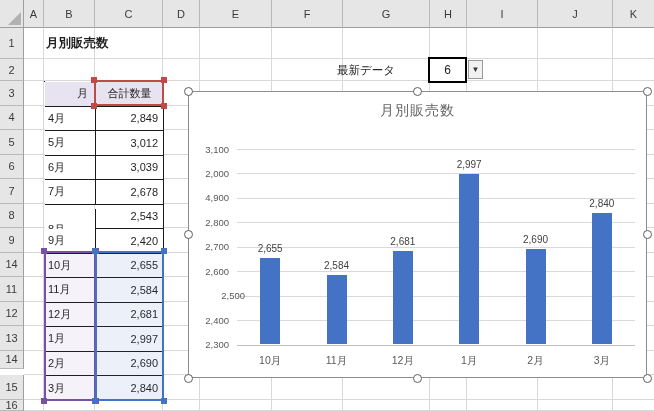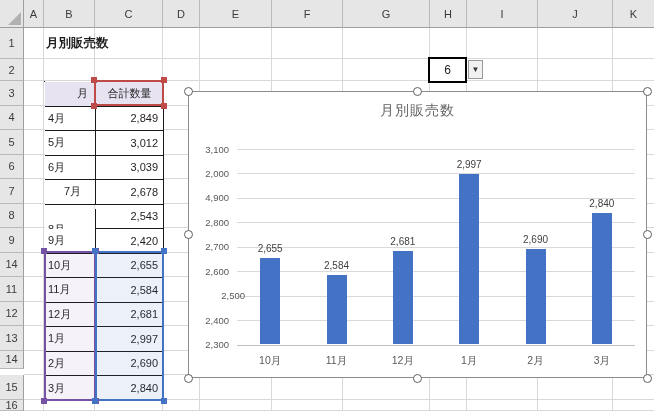--- a/index.html
+++ b/index.html
@@ -96,37 +96,38 @@
       <div class="gl" style="left: 24px; top: 300.5px; width: 630px; height: 1px;"></div>
       <div class="gl" style="left: 24px; top: 325px; width: 630px; height: 1px;"></div>
       <div class="gl" style="left: 24px; top: 349.5px; width: 630px; height: 1px;"></div>
       <div class="gl" style="left: 24px; top: 374px; width: 630px; height: 1px;"></div>
       <div class="gl" style="left: 24px; top: 399px; width: 630px; height: 1px;"></div>
       <div class="gl" style="left: 24px; top: 410px; width: 630px; height: 1px;"></div>
     </div>
 
   <div class="cellText" id="sheet-title" style="left:46px;top:28px;width:160px;height:31px;font-weight:bold;font-size:12.5px;">月別販売数</div>
 
+  <div class="cellText" style="left:337px;top:59px;width:90px;height:22px;font-size:11.5px;">最新データ</div>
   <div id="valuebox" style="left:428px;top:57px;width:39px;height:26px;">
     <span>6</span>
   </div>
   <div id="dropdown-btn" style="left:468px;top:60px;width:15px;height:19px;">
     <span>▼</span>
   </div>
 
   <div id="datatable" style="position: absolute; left: 44px; top: 81px; z-index: 2; border-left: 1px solid rgb(26, 26, 26); border-top: 1px solid rgb(26, 26, 26);">
       <div class="tcell" style="left: 0px; top: 0px; width: 51px; height: 24.5px; background: rgb(231, 227, 241); justify-content: flex-end; padding-right: 7px;">月</div>
       <div class="tcell" style="left: 51px; top: 0px; width: 68px; height: 24.5px; background: rgb(231, 227, 241); justify-content: center;">合計数量</div>
       <div class="tcell" style="left: 0px; top: 24.5px; width: 51px; height: 24.5px; padding-left: 3px;">4月</div>
       <div class="tcell" style="left: 51px; top: 24.5px; width: 68px; height: 24.5px; justify-content: flex-end; padding-right: 5px;">2,849</div>
       <div class="tcell" style="left: 0px; top: 49px; width: 51px; height: 24.5px; padding-left: 3px;">5月</div>
       <div class="tcell" style="left: 51px; top: 49px; width: 68px; height: 24.5px; justify-content: flex-end; padding-right: 5px;">3,012</div>
       <div class="tcell" style="left: 0px; top: 73.5px; width: 51px; height: 24.5px; padding-left: 3px;">6月</div>
       <div class="tcell" style="left: 51px; top: 73.5px; width: 68px; height: 24.5px; justify-content: flex-end; padding-right: 5px;">3,039</div>
-      <div class="tcell" style="left: 0px; top: 98px; width: 51px; height: 24.5px; padding-left: 19px;">7月</div>
+      <div class="tcell" style="left: 0px; top: 98px; width: 51px; height: 24.5px; padding-left: 3px;">7月</div>
       <div class="tcell" style="left: 51px; top: 98px; width: 68px; height: 24.5px; justify-content: flex-end; padding-right: 5px;">2,678</div>
       <div class="tcell" style="left: 0px; top: 127px; width: 51px; height: 41px; padding-left: 3px;">8月</div>
       <div class="tcell" style="left: 51px; top: 122.5px; width: 68px; height: 24.5px; justify-content: flex-end; padding-right: 5px;">2,543</div>
       <div class="tcell" style="left: 0px; top: 147px; width: 51px; height: 24.5px; padding-left: 3px;">9月</div>
       <div class="tcell" style="left: 51px; top: 147px; width: 68px; height: 24.5px; justify-content: flex-end; padding-right: 5px;">2,420</div>
       <div class="tcell" style="left: 0px; top: 171.5px; width: 51px; height: 24.5px; padding-left: 3px;">10月</div>
       <div class="tcell" style="left: 51px; top: 171.5px; width: 68px; height: 24.5px; justify-content: flex-end; padding-right: 5px;">2,655</div>
       <div class="tcell" style="left: 0px; top: 196px; width: 51px; height: 24.5px; padding-left: 3px;">11月</div>
       <div class="tcell" style="left: 51px; top: 196px; width: 68px; height: 24.5px; justify-content: flex-end; padding-right: 5px;">2,584</div>
       <div class="tcell" style="left: 0px; top: 220.5px; width: 51px; height: 24.5px; padding-left: 3px;">12月</div>

